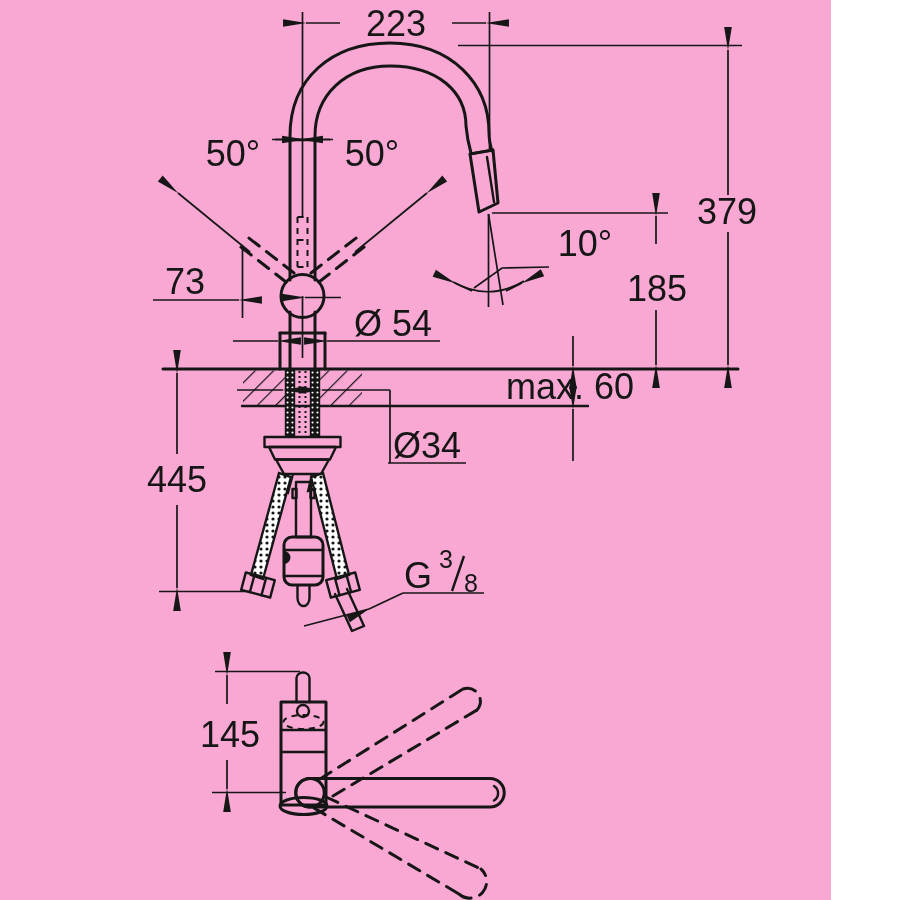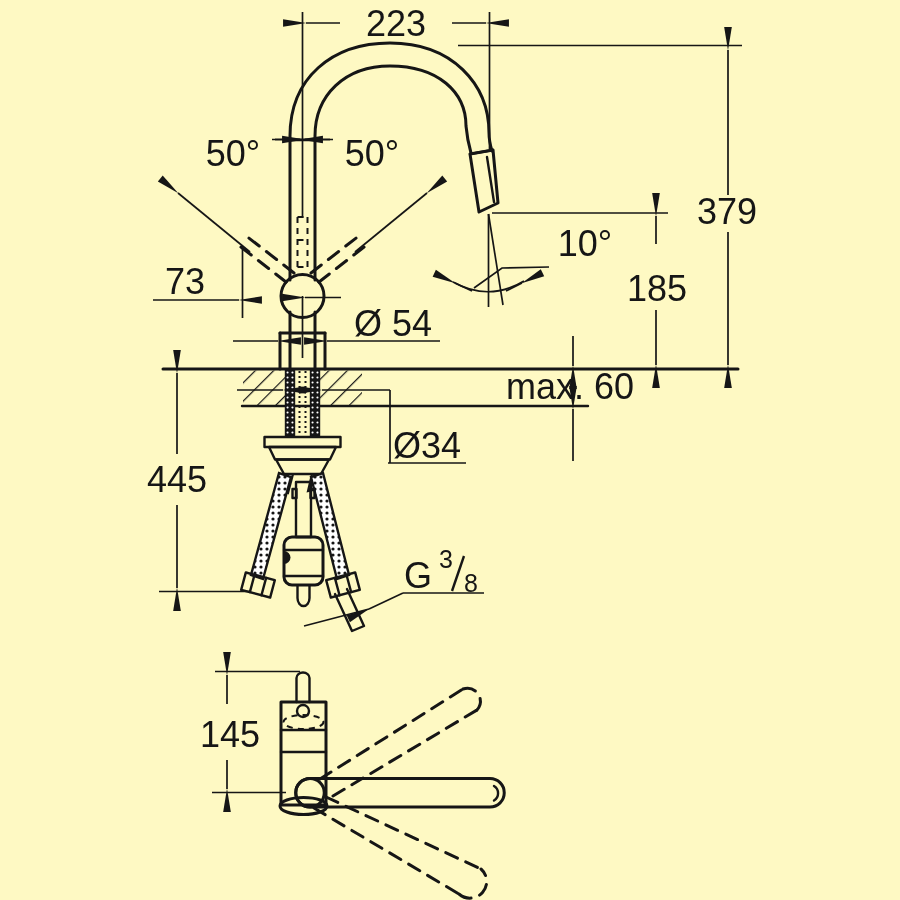--- a/index.html
+++ b/index.html
@@ -1,16 +1,16 @@
 <!DOCTYPE html>
 <html><head>
 <meta charset="utf-8">
 <style>
   html,body{margin:0;padding:0;background:#ffffff;}
-  .stage{width:900px;height:900px;background:#fef9c3;position:relative;overflow:hidden;}
+  .stage{width:831px;height:900px;background:#f9a8d4;position:relative;overflow:hidden;}
   svg{display:block;}
   .tb{font-family:"Liberation Sans",sans-serif;font-size:36px;fill:#161616;text-anchor:middle;}
   .ts{font-family:"Liberation Sans",sans-serif;font-size:25px;fill:#161616;text-anchor:middle;}
   .ol{stroke:#161616;stroke-width:3;fill:none;stroke-linecap:round;stroke-linejoin:round;}
   .ol2{stroke:#161616;stroke-width:2.4;fill:none;stroke-linecap:round;stroke-linejoin:round;}
   .dim{stroke:#161616;stroke-width:1.7;fill:none;}
   .dash{stroke-dasharray:13 9;}
   .dash2{stroke-dasharray:6 5;}
 </style>
 </head>

